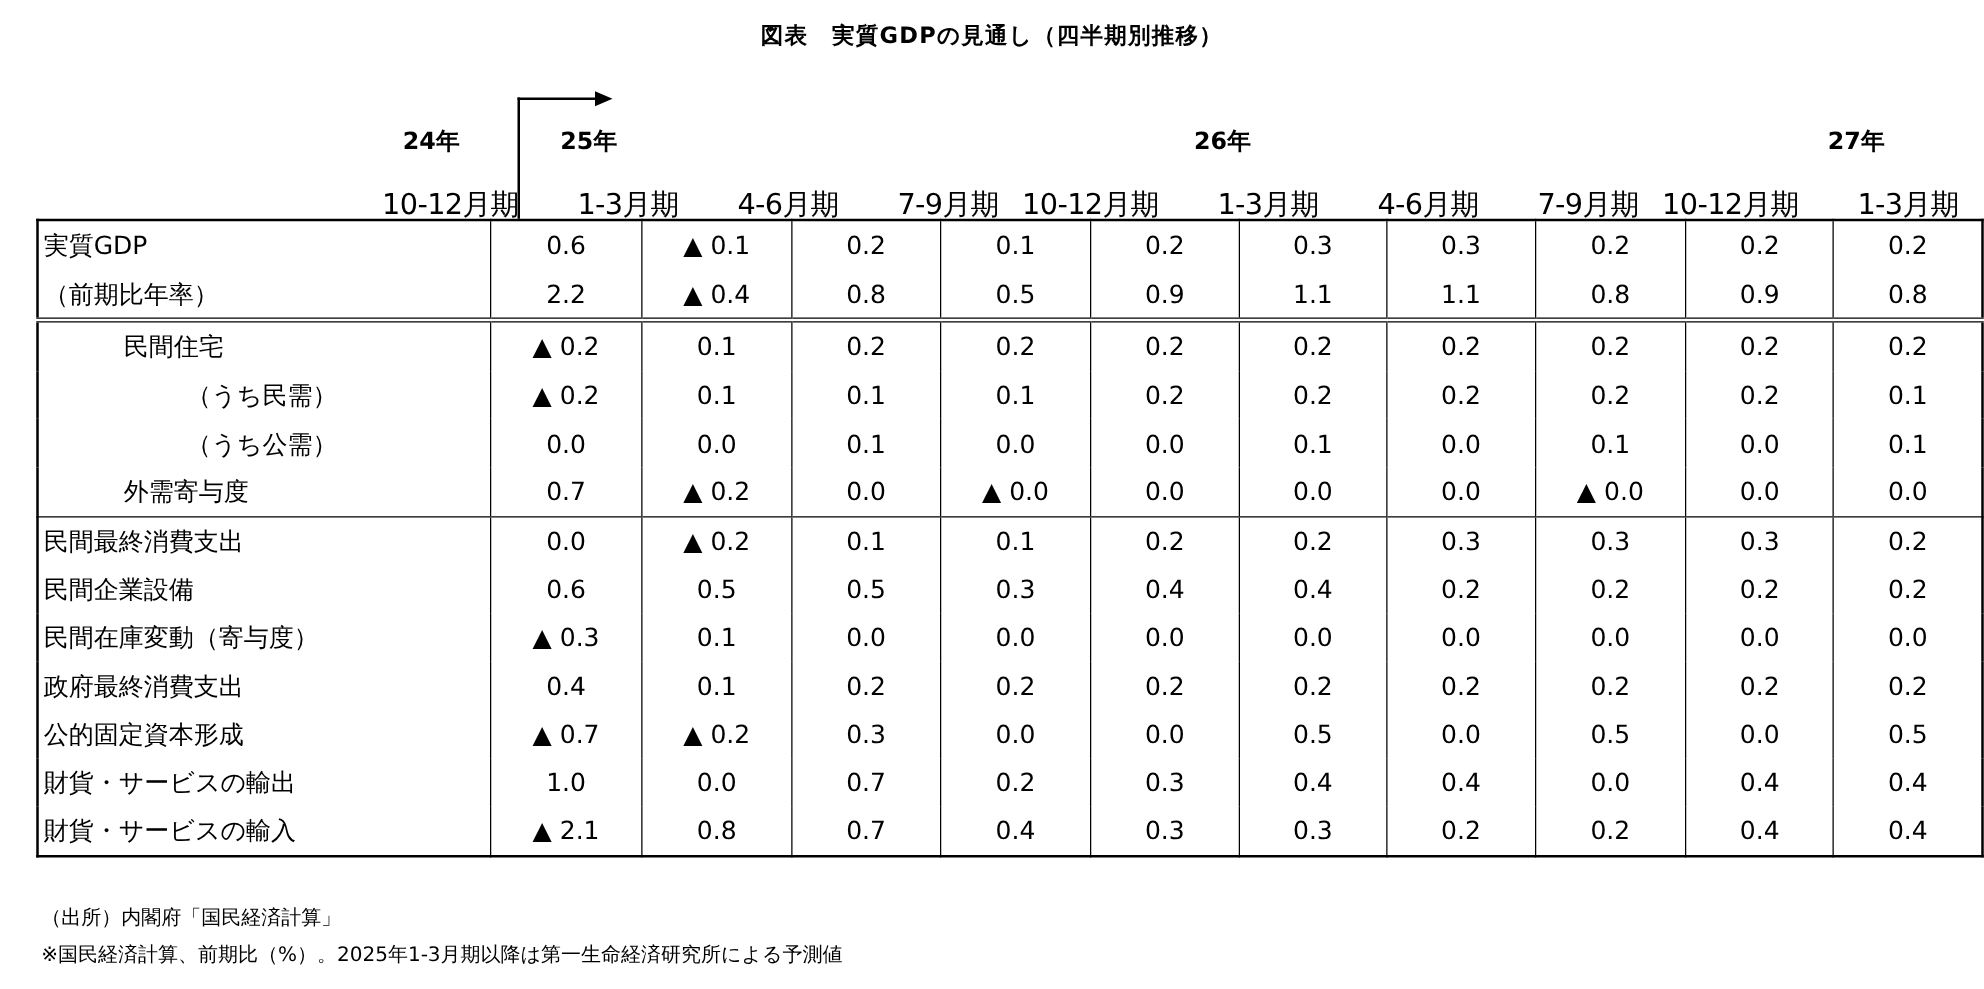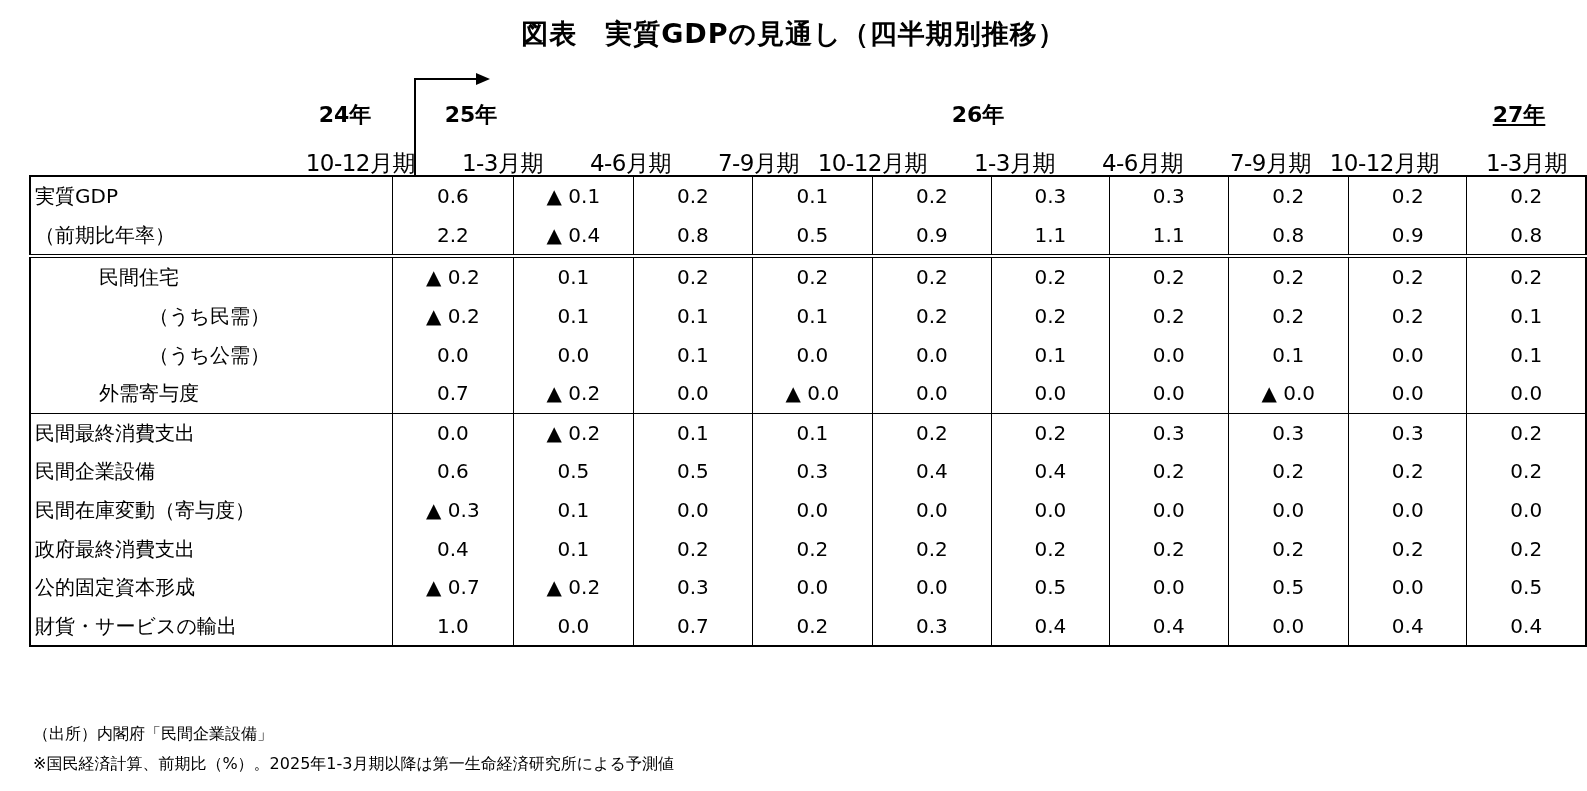--- a/index.html
+++ b/index.html
@@ -2,30 +2,30 @@
 <html><head>
   <meta charset="utf-8">
   <style>
     html, body { margin: 0; padding: 0; background: #ffffff; }
     body {
       width: 1587px; height: 791px; position: relative; overflow: hidden;
       font-family: "DejaVu Sans", "Liberation Sans", sans-serif; color: #000;
     }
     .title {
       position: absolute; top: 16px; left: 0; width: 1587px; text-align: center;
-      font-size: 27px; font-weight: bold; letter-spacing: 1px;
+      font-size: 18px; font-weight: bold; letter-spacing: 1px;
     }
     .arrow-v { position: absolute; left: 414px; top: 78px; width: 1.5px; height: 97px; background: #000; }
     .arrow-h { position: absolute; left: 414px; top: 78px; width: 63px; height: 1.5px; background: #000; }
     .arrow-head {
       position: absolute; left: 476px; top: 73px; width: 0; height: 0;
       border-top: 6px solid transparent; border-bottom: 6px solid transparent; border-left: 14px solid #000;
     }
     .year {
-      position: absolute; top: 100px; font-size: 22px; font-weight: bold; text-align: center; width: 126px;
+      position: absolute; top: 100px; font-size: 19px; font-weight: bold; text-align: center; width: 126px;
     }
     .period-row { position: absolute; top: 148px; left: 287px; display: flex; }
     .period {
       width: 128px; text-align: right; font-size: 23px; font-weight: normal; letter-spacing: -0.5px;
     }
     table.main {
       position: absolute; left: 29px; top: 175px; border-collapse: collapse;
       border: 2.5px solid #000; font-size: 20px; table-layout: fixed;
     }
     table.main td { padding: 0; height: 38.6px; line-height: 38px; }
@@ -47,21 +47,21 @@
 
 <div>
   <div class="arrow-v"></div>
   <div class="arrow-h"></div>
   <div class="arrow-head"></div>
 </div>
 
 <div class="year" style="left:282px;">24年</div>
 <div class="year" style="left:408px;">25年</div>
 <div class="year" style="left:915px;">26年</div>
-<div class="year" style="left:1456px;text-decoration:underline;">27年</div>
+<div class="year" style="left:1422px;">27年</div>
 
 <div class="period-row">
   <div class="period">10-12月期</div>
   <div class="period">1-3月期</div>
   <div class="period">4-6月期</div>
   <div class="period">7-9月期</div>
   <div class="period">10-12月期</div>
   <div class="period">1-3月期</div>
   <div class="period">4-6月期</div>
   <div class="period">7-9月期</div>
@@ -220,17 +220,30 @@
         <td class="val">0.0</td>
         <td class="val">0.7</td>
         <td class="val">0.2</td>
         <td class="val">0.3</td>
         <td class="val">0.4</td>
         <td class="val">0.4</td>
         <td class="val">0.0</td>
         <td class="val">0.4</td>
         <td class="val">0.4</td>
       </tr>
+      <tr>
+        <td class="label">財貨・サービスの輸入</td>
+        <td class="val">▲ 2.1</td>
+        <td class="val">0.8</td>
+        <td class="val">0.7</td>
+        <td class="val">0.4</td>
+        <td class="val">0.3</td>
+        <td class="val">0.3</td>
+        <td class="val">0.2</td>
+        <td class="val">0.2</td>
+        <td class="val">0.4</td>
+        <td class="val">0.4</td>
+      </tr>
     </tbody>
 </table>
 
-<div class="notes note1">（出所）内閣府「民間企業設備」</div>
+<div class="notes note1">（出所）内閣府「国民経済計算」</div>
 <div class="notes note2">※国民経済計算、前期比（%）。2025年1-3月期以降は第一生命経済研究所による予測値</div>
 
 </body></html>

